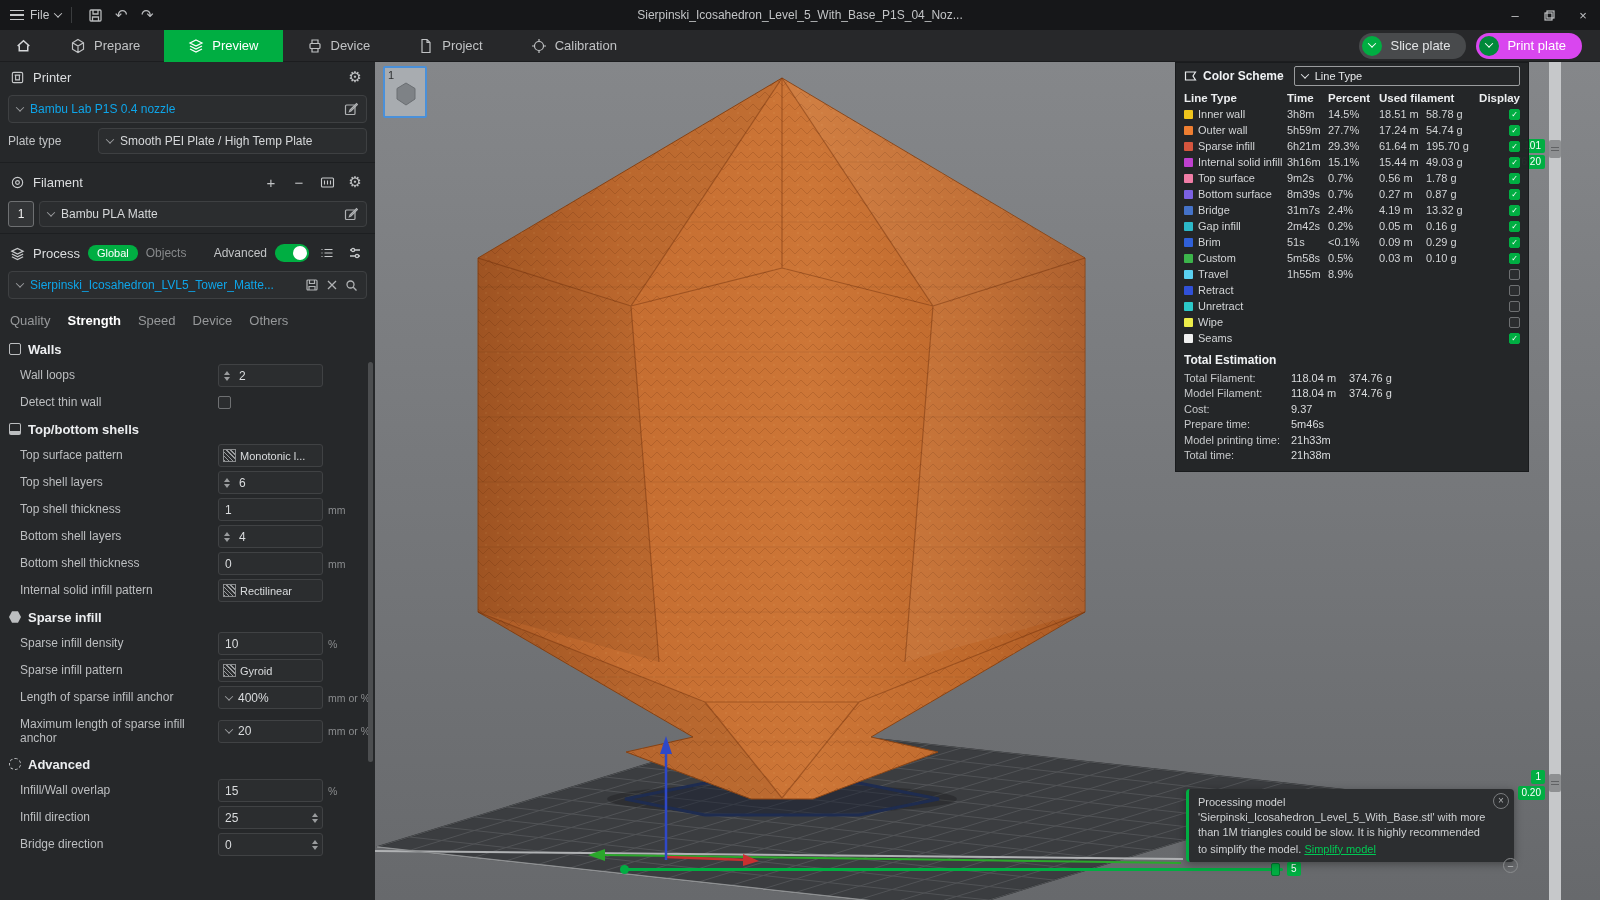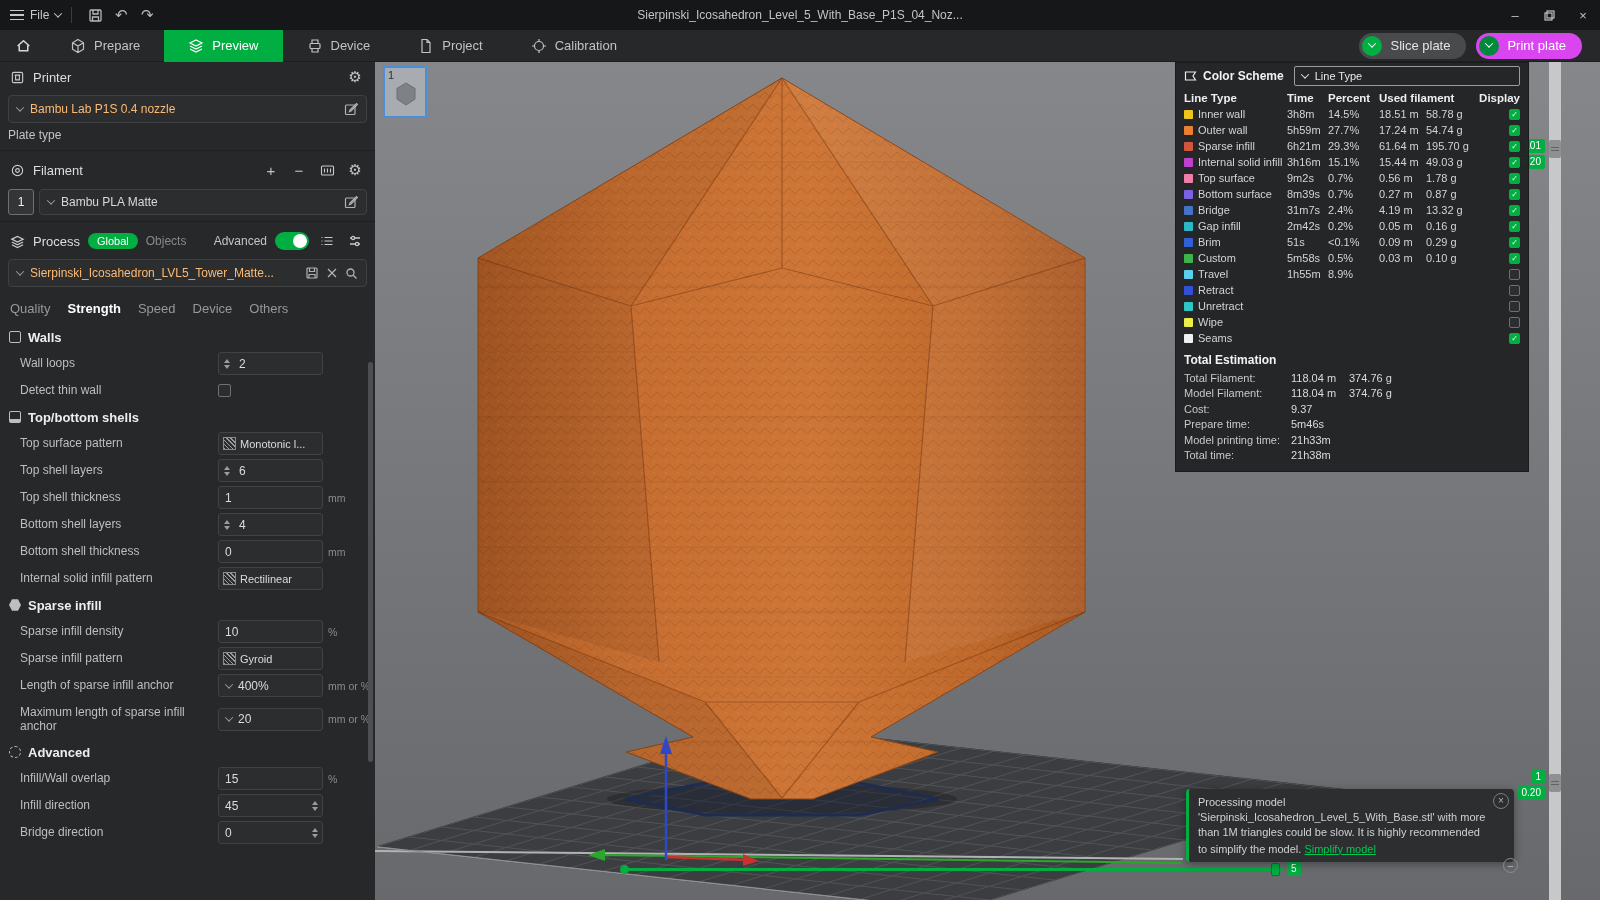--- a/index.html
+++ b/index.html
@@ -38,21 +38,21 @@
   .btn-chev .chev { margin-top:-2px; }
 
   
   .sidebar { position:absolute; left:0; top:62px; width:375px; height:838px; background:#26282a; overflow:hidden; }
   .sec-h { height:30px; display:flex; align-items:center; gap:8px; padding:0 10px; color:#dcdee0; font-size:13px; }
   .sec-h svg { stroke:#c8cacc; }
   .sec-sp { flex:1; }
   .gear { color:#a8aaac; font-size:14px; }
   .icon-btn { width:20px; height:20px; display:flex; align-items:center; justify-content:center; color:#c0c2c4; font-size:15px; }
   .preset-row { margin:3px 8px 5px; height:28px; border:1px solid #3e4042; border-radius:4px; background:#2b2d2f;
-                display:flex; align-items:center; gap:7px; padding:0 8px; color:#fdba74; font-size:12px; }
+                display:flex; align-items:center; gap:7px; padding:0 8px; color:#0ea5e9; font-size:12px; }
   .preset-row .chev { color:#9a9c9e; flex:none; }
   .preset-text { flex:1; overflow:hidden; text-overflow:ellipsis; white-space:nowrap; }
   .plate-row { display:flex; align-items:center; margin:4px 8px 8px; gap:6px; }
   .plate-label { width:84px; color:#c2c4c6; font-size:12px; }
   .dd { flex:1; height:26px; border:1px solid #3e4042; border-radius:4px; background:#2b2d2f;
         display:flex; align-items:center; gap:7px; padding:0 8px; color:#d6d8da; font-size:12px; }
   .dd .chev { color:#9a9c9e; flex:none; }
   .sdiv { height:1px; background:#1d1f21; margin:4px 0; }
   .fil-row { display:flex; align-items:center; gap:5px; margin:4px 8px 6px; }
   .fil-idx { width:26px; height:26px; border:1px solid #6e7072; border-radius:3px; background:#333537;
@@ -252,20 +252,24 @@
       <span class="chev"></span>
       <span class="preset-text">Bambu Lab P1S 0.4 nozzle</span>
       <svg width="14" height="14" viewBox="0 0 14 14" fill="none" stroke="#b0b2b4" stroke-width="1.2">
         <rect x="1.5" y="3" width="9.5" height="9.5" rx="1"></rect>
           <path d="M6 8 12.5 1.5l1 1L7 9l-1.6.6z"></path>
       </svg>
     </div>
 
     <div class="plate-row">
       <span class="plate-label">Plate type</span>
+      <div class="dd">
+        <span class="chev"></span>
+        <span class="preset-text">Smooth PEI Plate / High Temp Plate</span>
+      </div>
     </div>
 
     <div class="sdiv"></div>
 
     <div class="sec-h">
       <svg width="15" height="15" viewBox="0 0 16 16" fill="none" stroke-width="1.2">
         <circle cx="8" cy="8" r="5.5"></circle>
           <circle cx="8" cy="8" r="2"></circle>
       </svg>
       <span>Filament</span>
@@ -489,21 +493,21 @@
             <div class="pctrl">
               <span class="pval">15</span>
             </div>
           </div>
           <div class="punit">%</div>
         </div>
         <div class="prow">
           <div class="plabel">Infill direction</div>
           <div class="ctrl-slot">
             <div class="pctrl">
-              <span class="pval grow">45</span>
+              <span class="pval grow">25</span>
               <span class="spinner right">
                 <i class="up"></i>
                 <i class="dn"></i>
               </span>
             </div>
           </div>
           <div class="punit"></div>
         </div>
         <div class="prow">
           <div class="plabel">Bridge direction</div>

